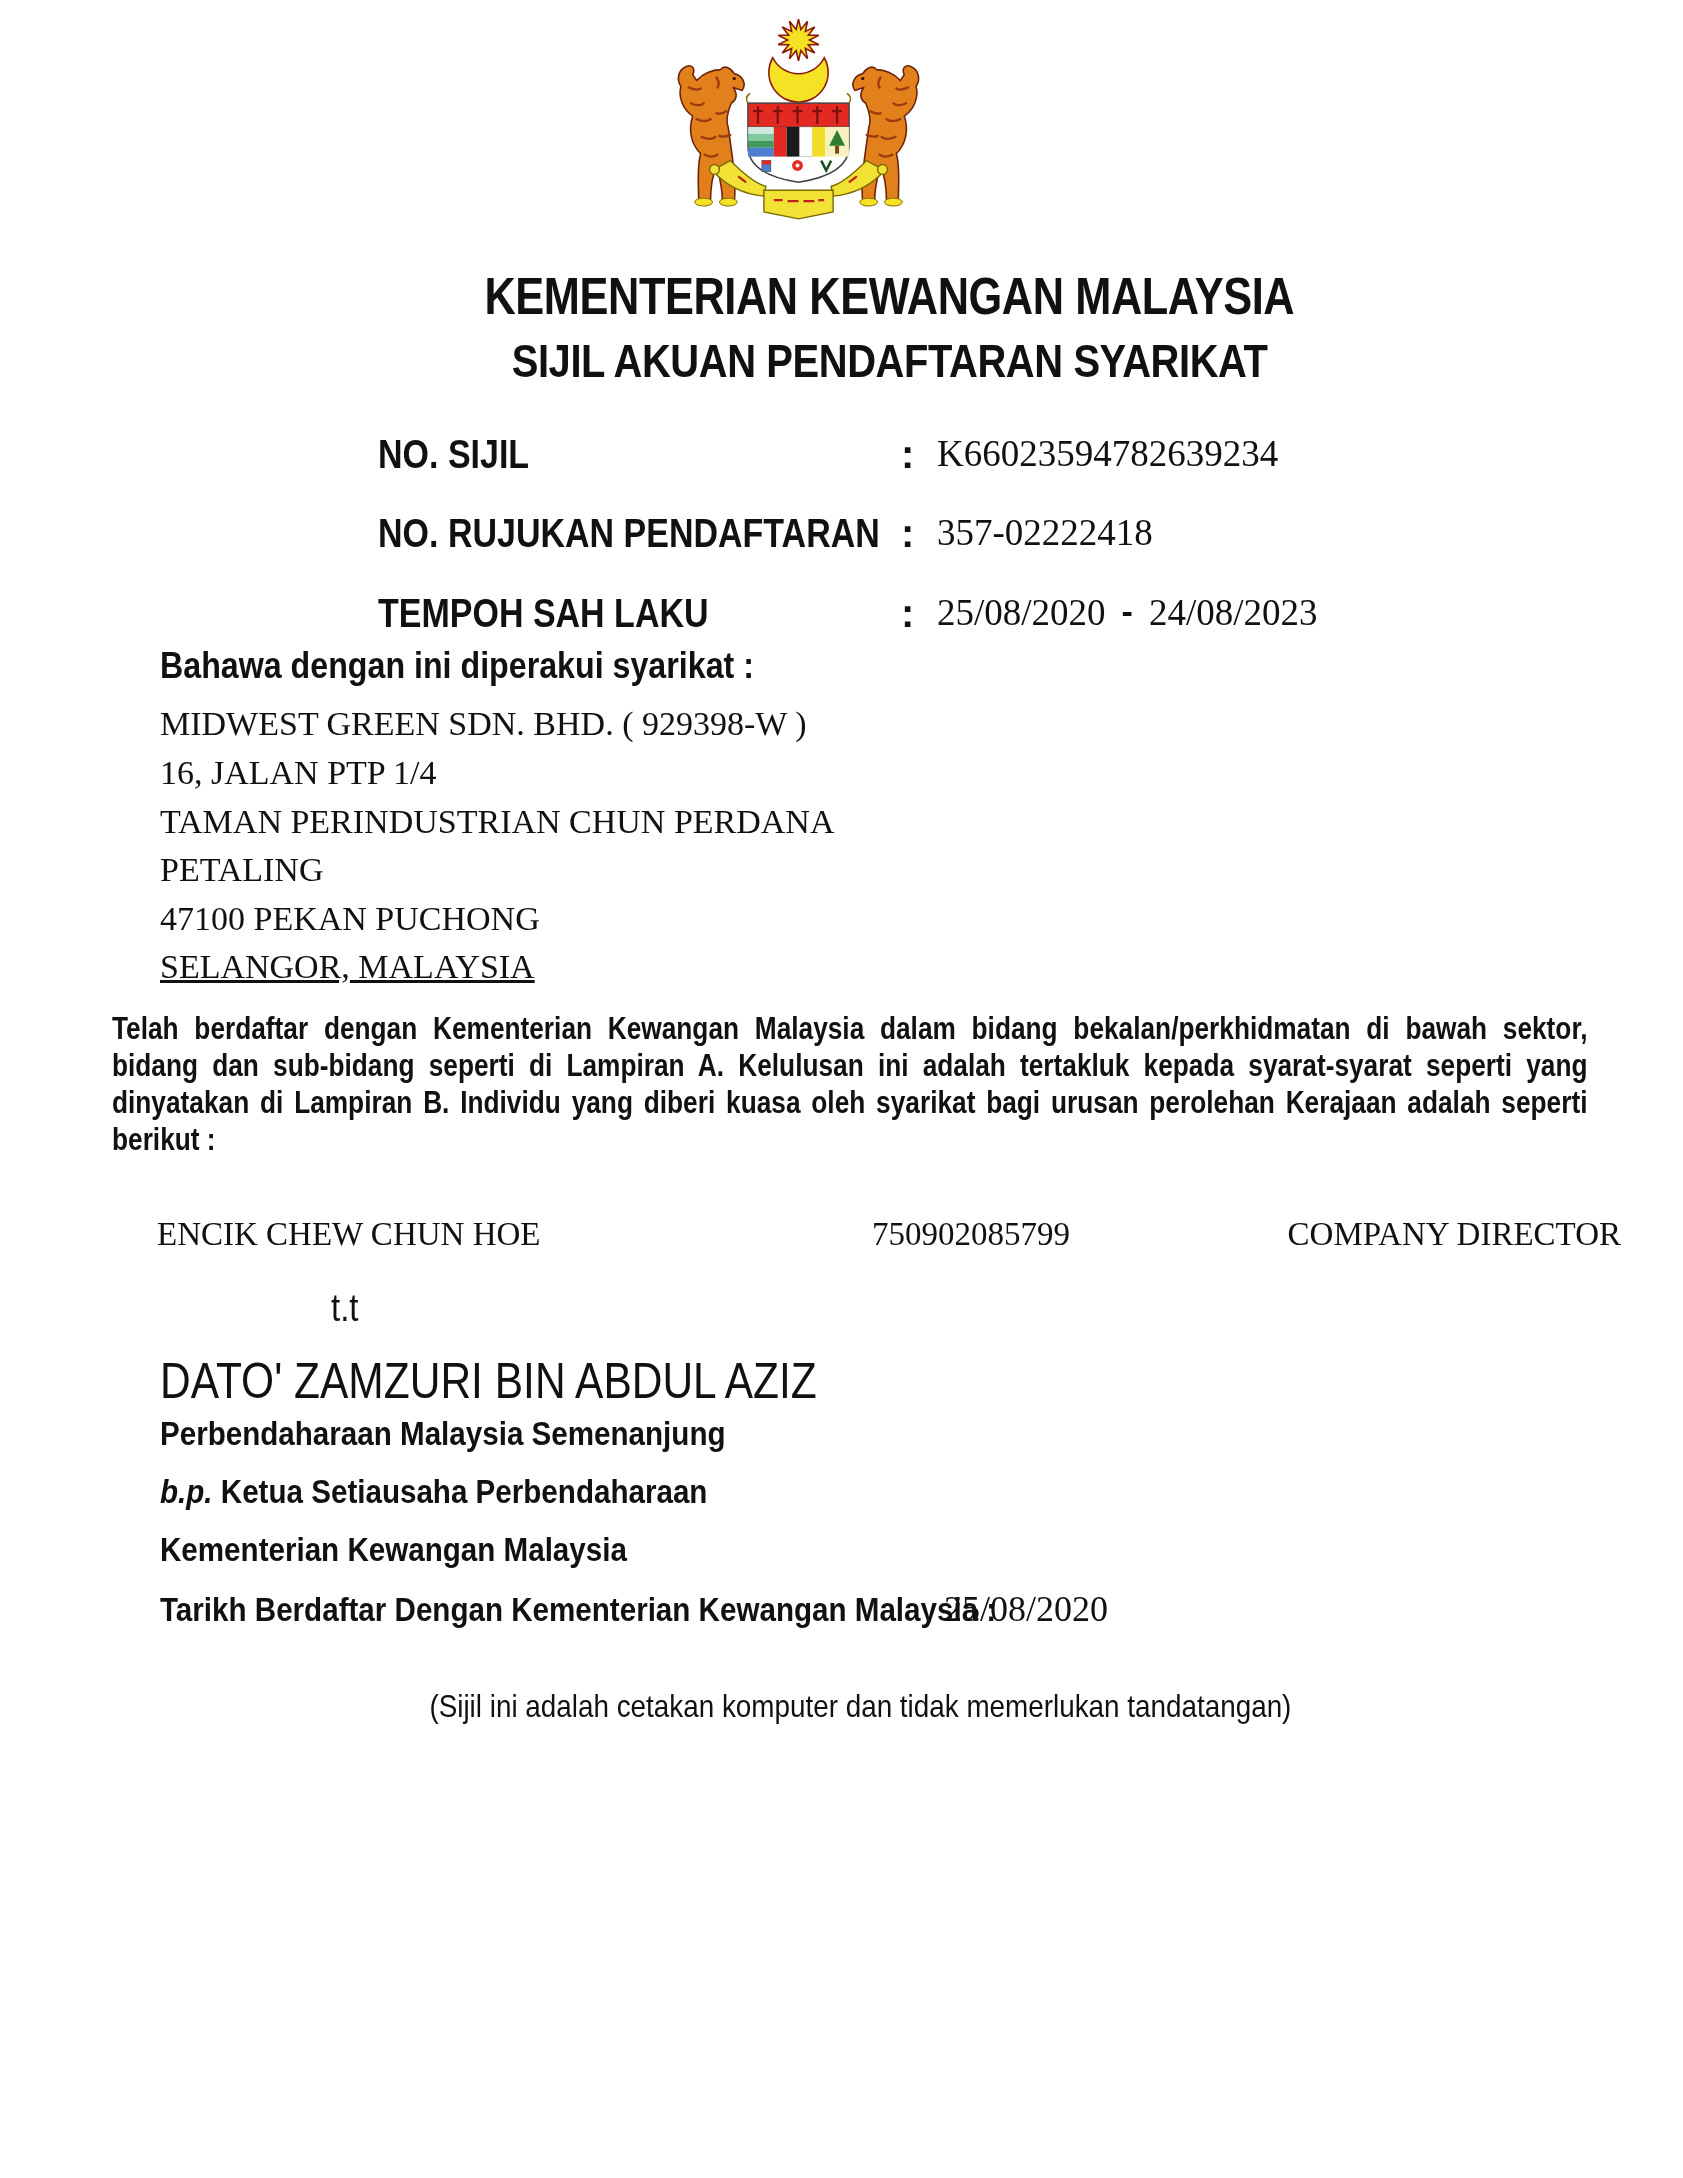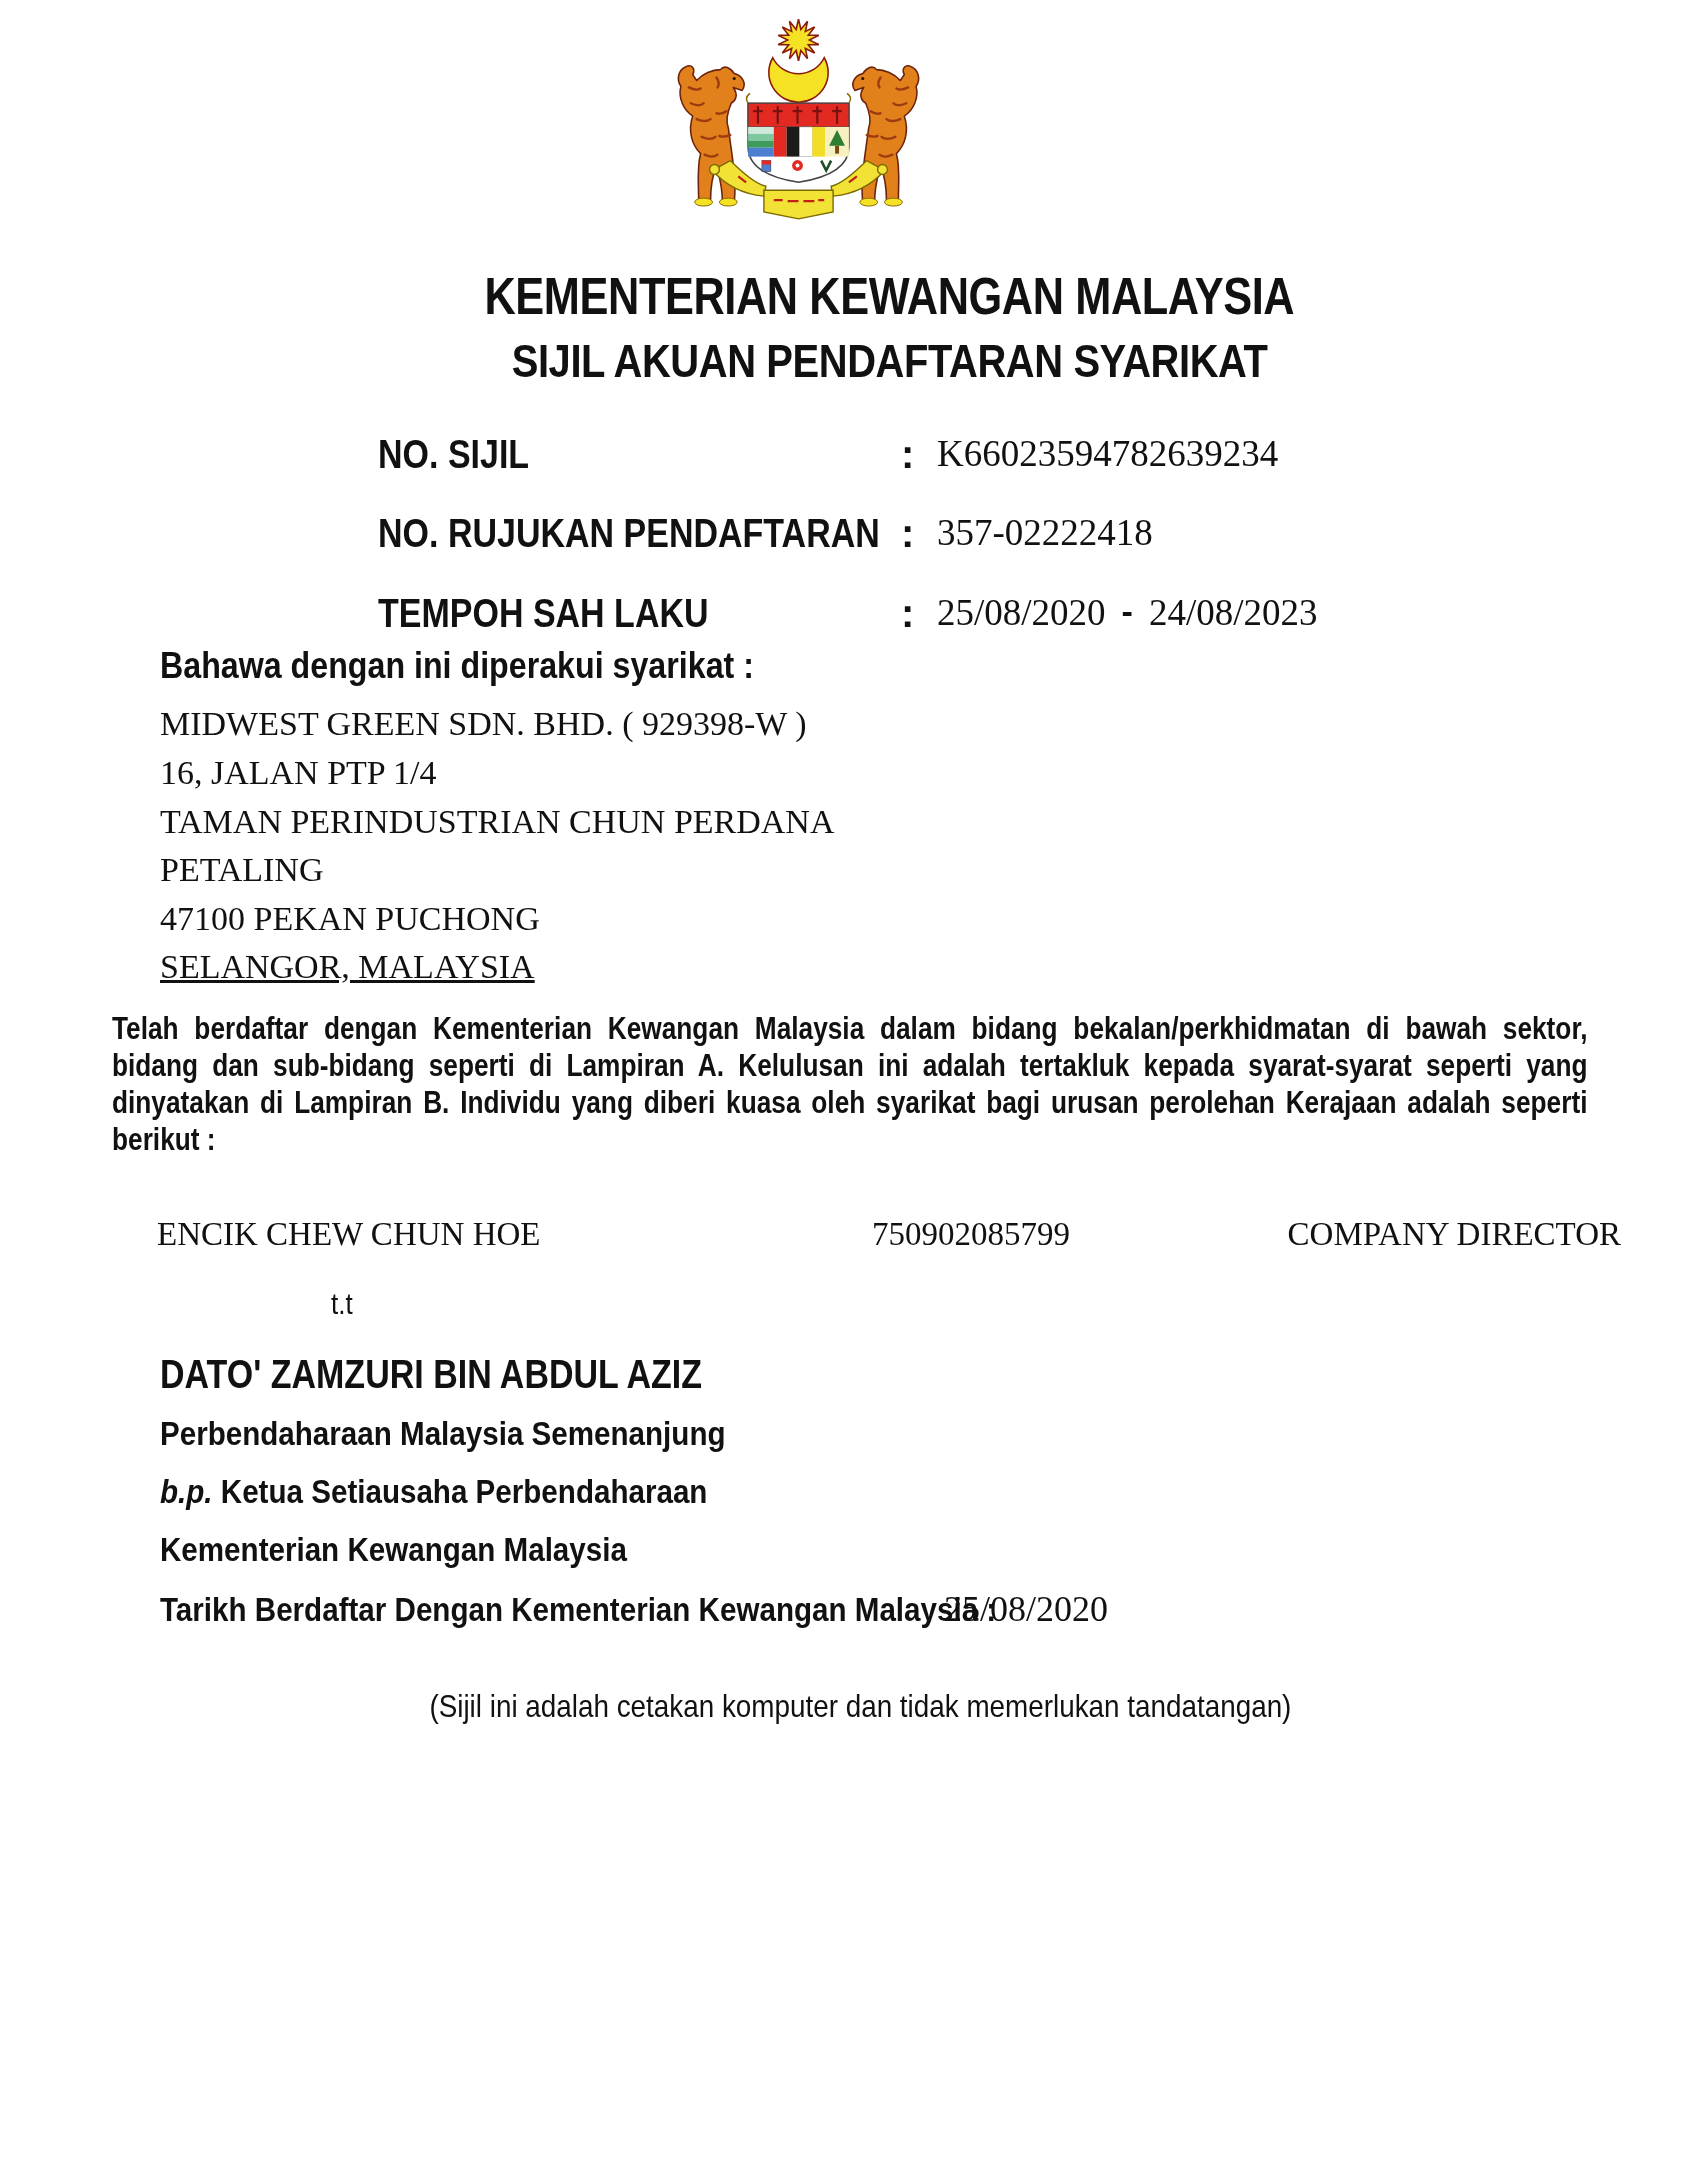--- a/index.html
+++ b/index.html
@@ -24,22 +24,22 @@
   .dash{font-family:"Liberation Sans",sans-serif;font-weight:700;font-size:34px;margin:0 16px;vertical-align:2px;}
   .intro{top:645px;left:112px;font-size:37px;font-weight:700;}
   .addr{left:112px;font-family:"Liberation Serif",serif;font-size:34px;}
   .para{
     position:absolute;left:112px;top:1010px;width:1742px;
     transform:scaleX(.847);transform-origin:0 0;
     font-size:31px;line-height:37px;font-weight:700;text-align:justify;white-space:normal;
   }
   .person{top:1216px;left:0;width:1683px;height:44px;margin-left:45px;}
   .person span{position:absolute;font-family:"Liberation Serif",serif;font-size:33px;}
-  .tt{top:1287px;left:283px;font-size:30px;font-weight:400;}
-  .signame{top:1352px;left:112px;font-size:40px;font-weight:700;}
+  .tt{top:1287px;left:283px;font-size:38px;font-weight:400;}
+  .signame{top:1352px;left:112px;font-size:50px;font-weight:400;}
   .sigline{left:112px;font-size:34px;font-weight:700;}
   .bp{font-style:italic;}
   .tarikh{top:1590px;left:112px;font-size:34px;font-weight:700;}
   .tarikhval{top:1588px;left:896px;font-family:"Liberation Serif",serif;font-size:36px;font-weight:400;}
   .footnote{top:1688px;left:0;width:1624px;text-align:center;font-size:32px;font-weight:400;}
   .crest{position:absolute;left:669px;top:16px;width:259px;height:215px;}
 </style>
 </head>
 <body>
 

